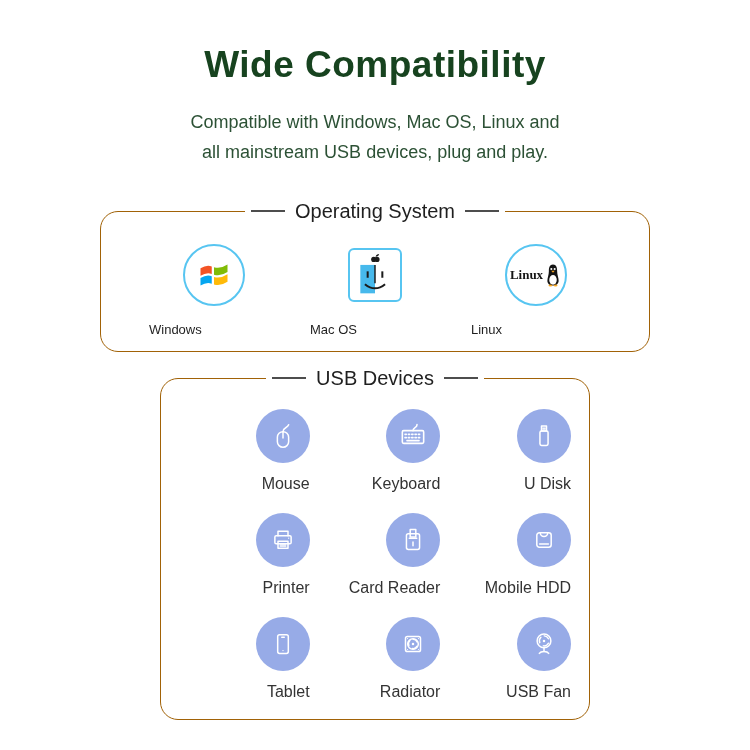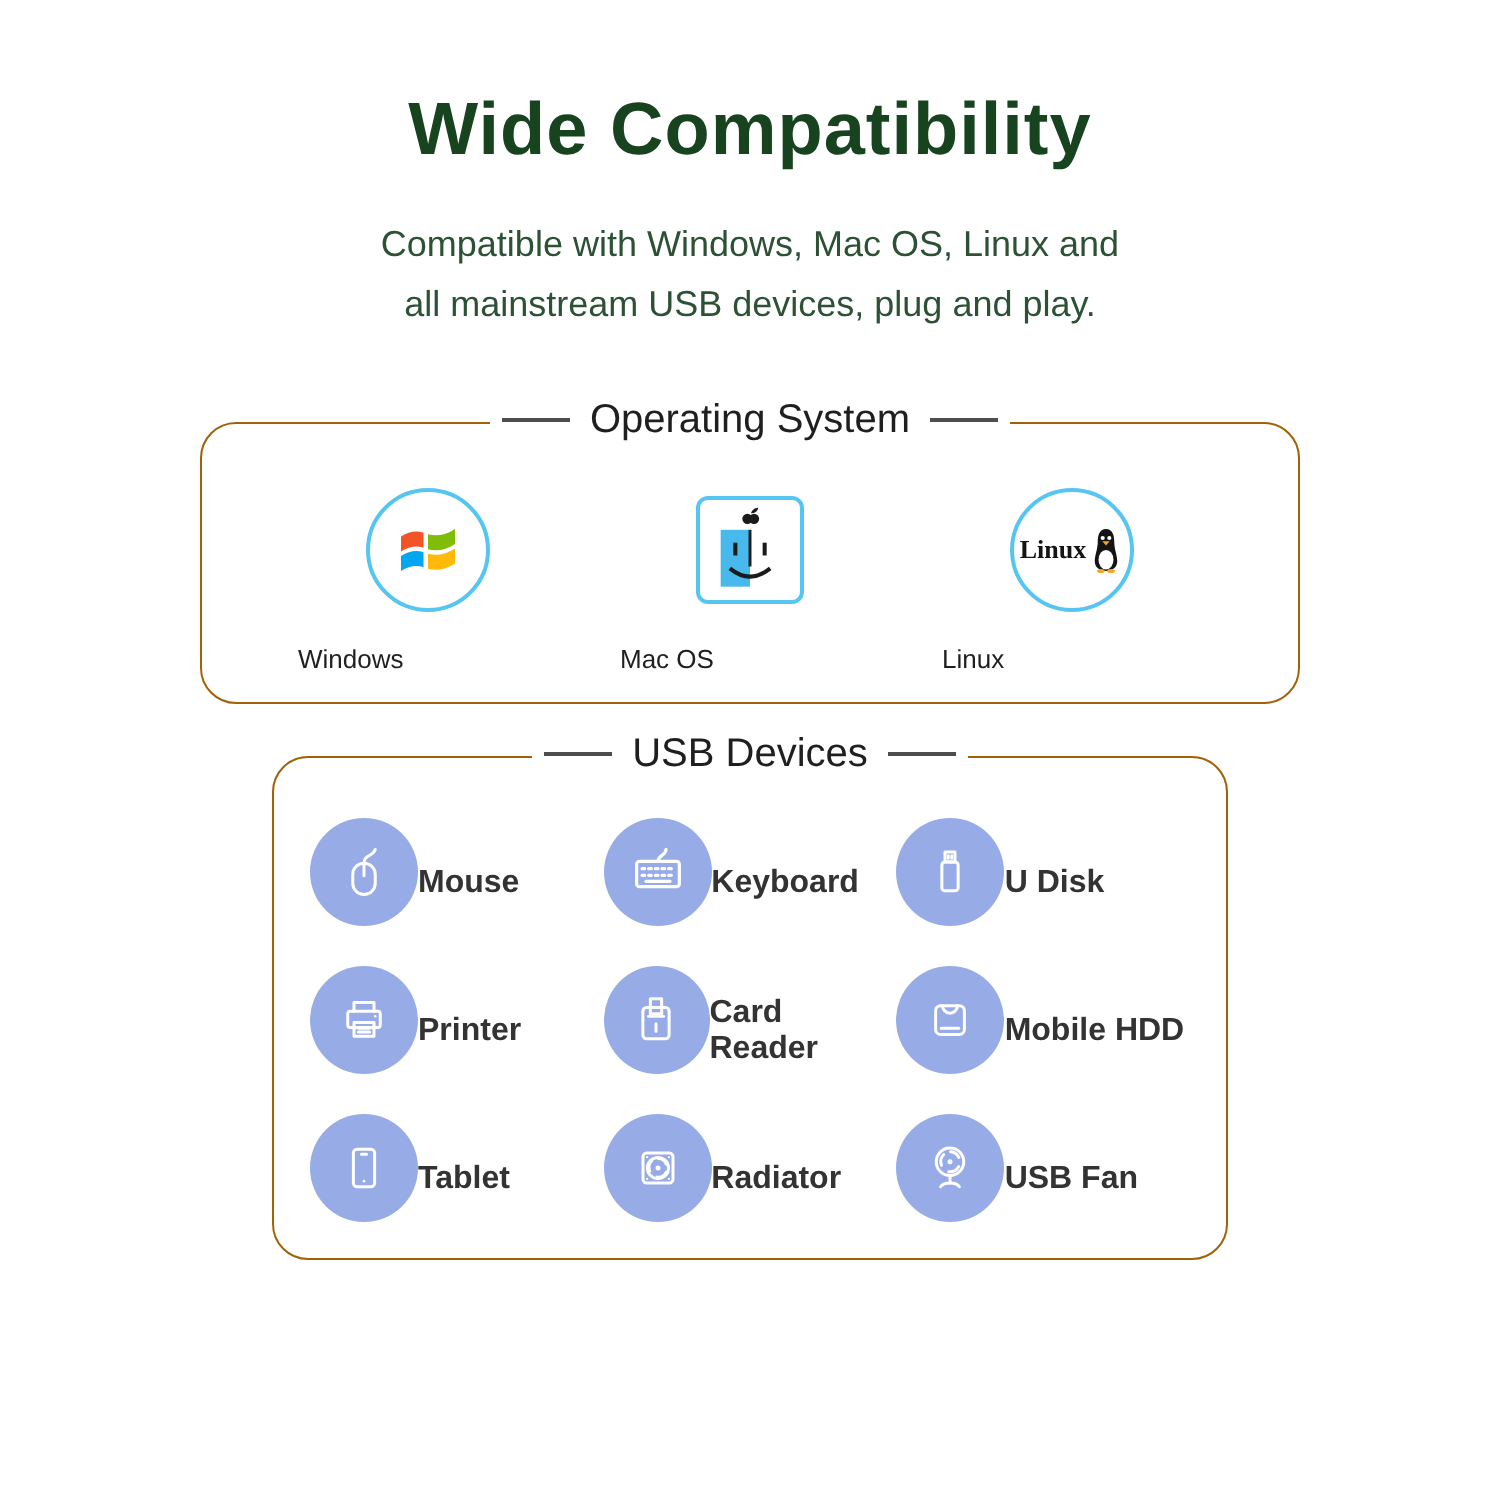--- a/index.html
+++ b/index.html
@@ -58,26 +58,26 @@
     display: flex; align-items: center; justify-content: center;
   }
   .os-label { margin-top: 14px; font-size: 13px; color: #1f1f1f; }
   .linux-inner { display: flex; align-items: center; gap: 1px; }
   .linux-text {
     font-family: "Liberation Serif", serif;
     font-size: 13px; font-weight: 700; color: #141414;
   }
 
   
-  .usb-box { width: 478px; margin: 26px auto 0; padding: 30px 18px 18px; }
+  .usb-box { width: 430px; margin: 26px auto 0; padding: 30px 18px 18px; }
   .usb-grid {
     display: grid; grid-template-columns: repeat(3, 1fr);
     row-gap: 20px;
   }
-  .device { display: flex; flex-direction: row; align-items: center; font-weight: bold; }
+  .device { display: flex; flex-direction: column; align-items: flex-end; }
   .device-circle {
     width: 54px; height: 54px; border-radius: 50%;
     background: #97abe7;
     display: flex; align-items: center; justify-content: center;
   }
   .device-label { margin-top: 12px; font-size: 16px; color: #333333; }
 
   svg.lineart { stroke: #ffffff; stroke-width: 2.4; fill: none;
                 stroke-linecap: round; stroke-linejoin: round; }
 </style>

